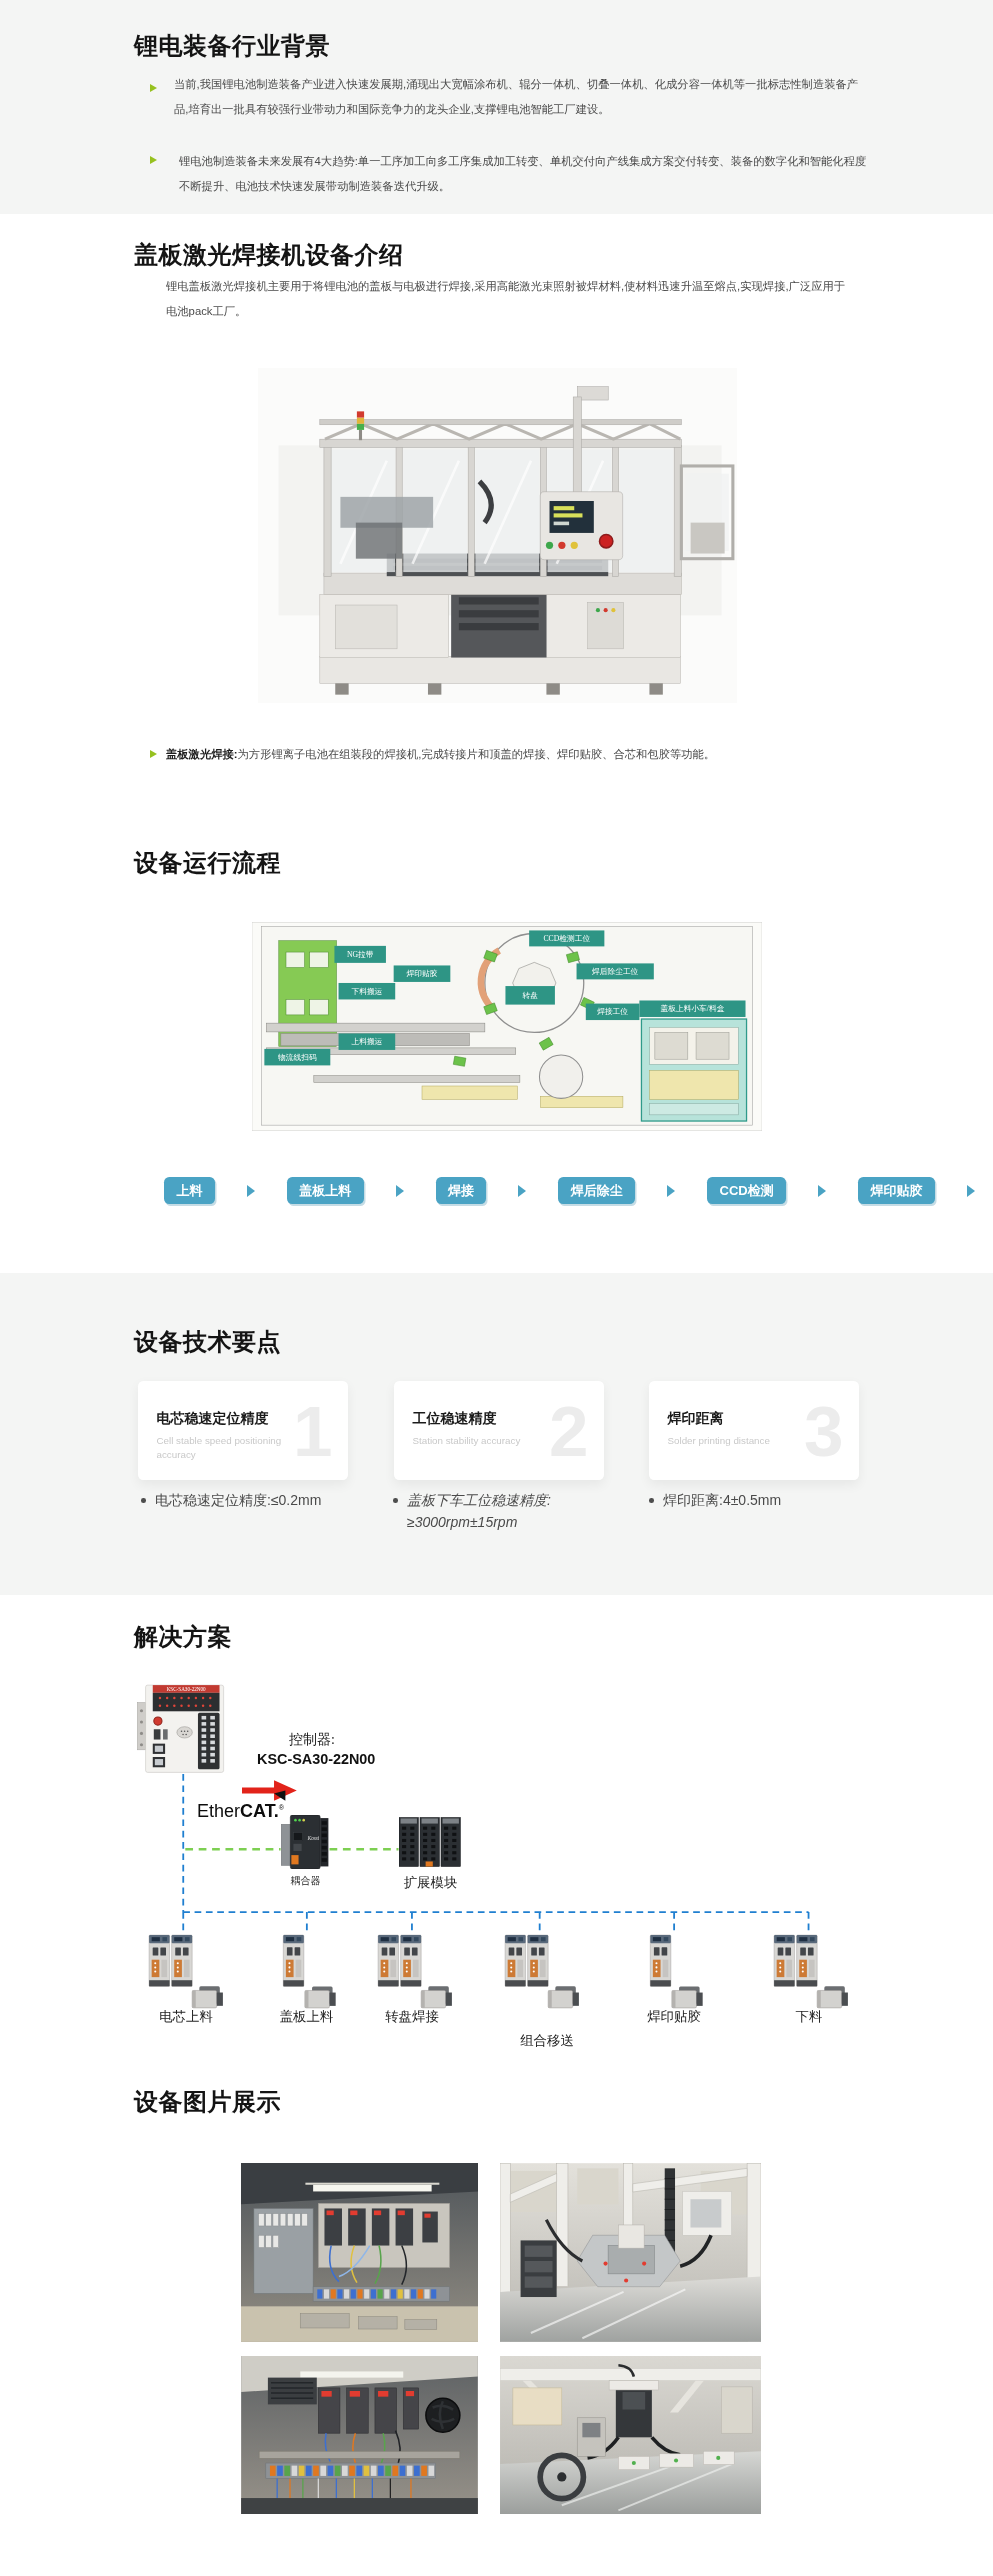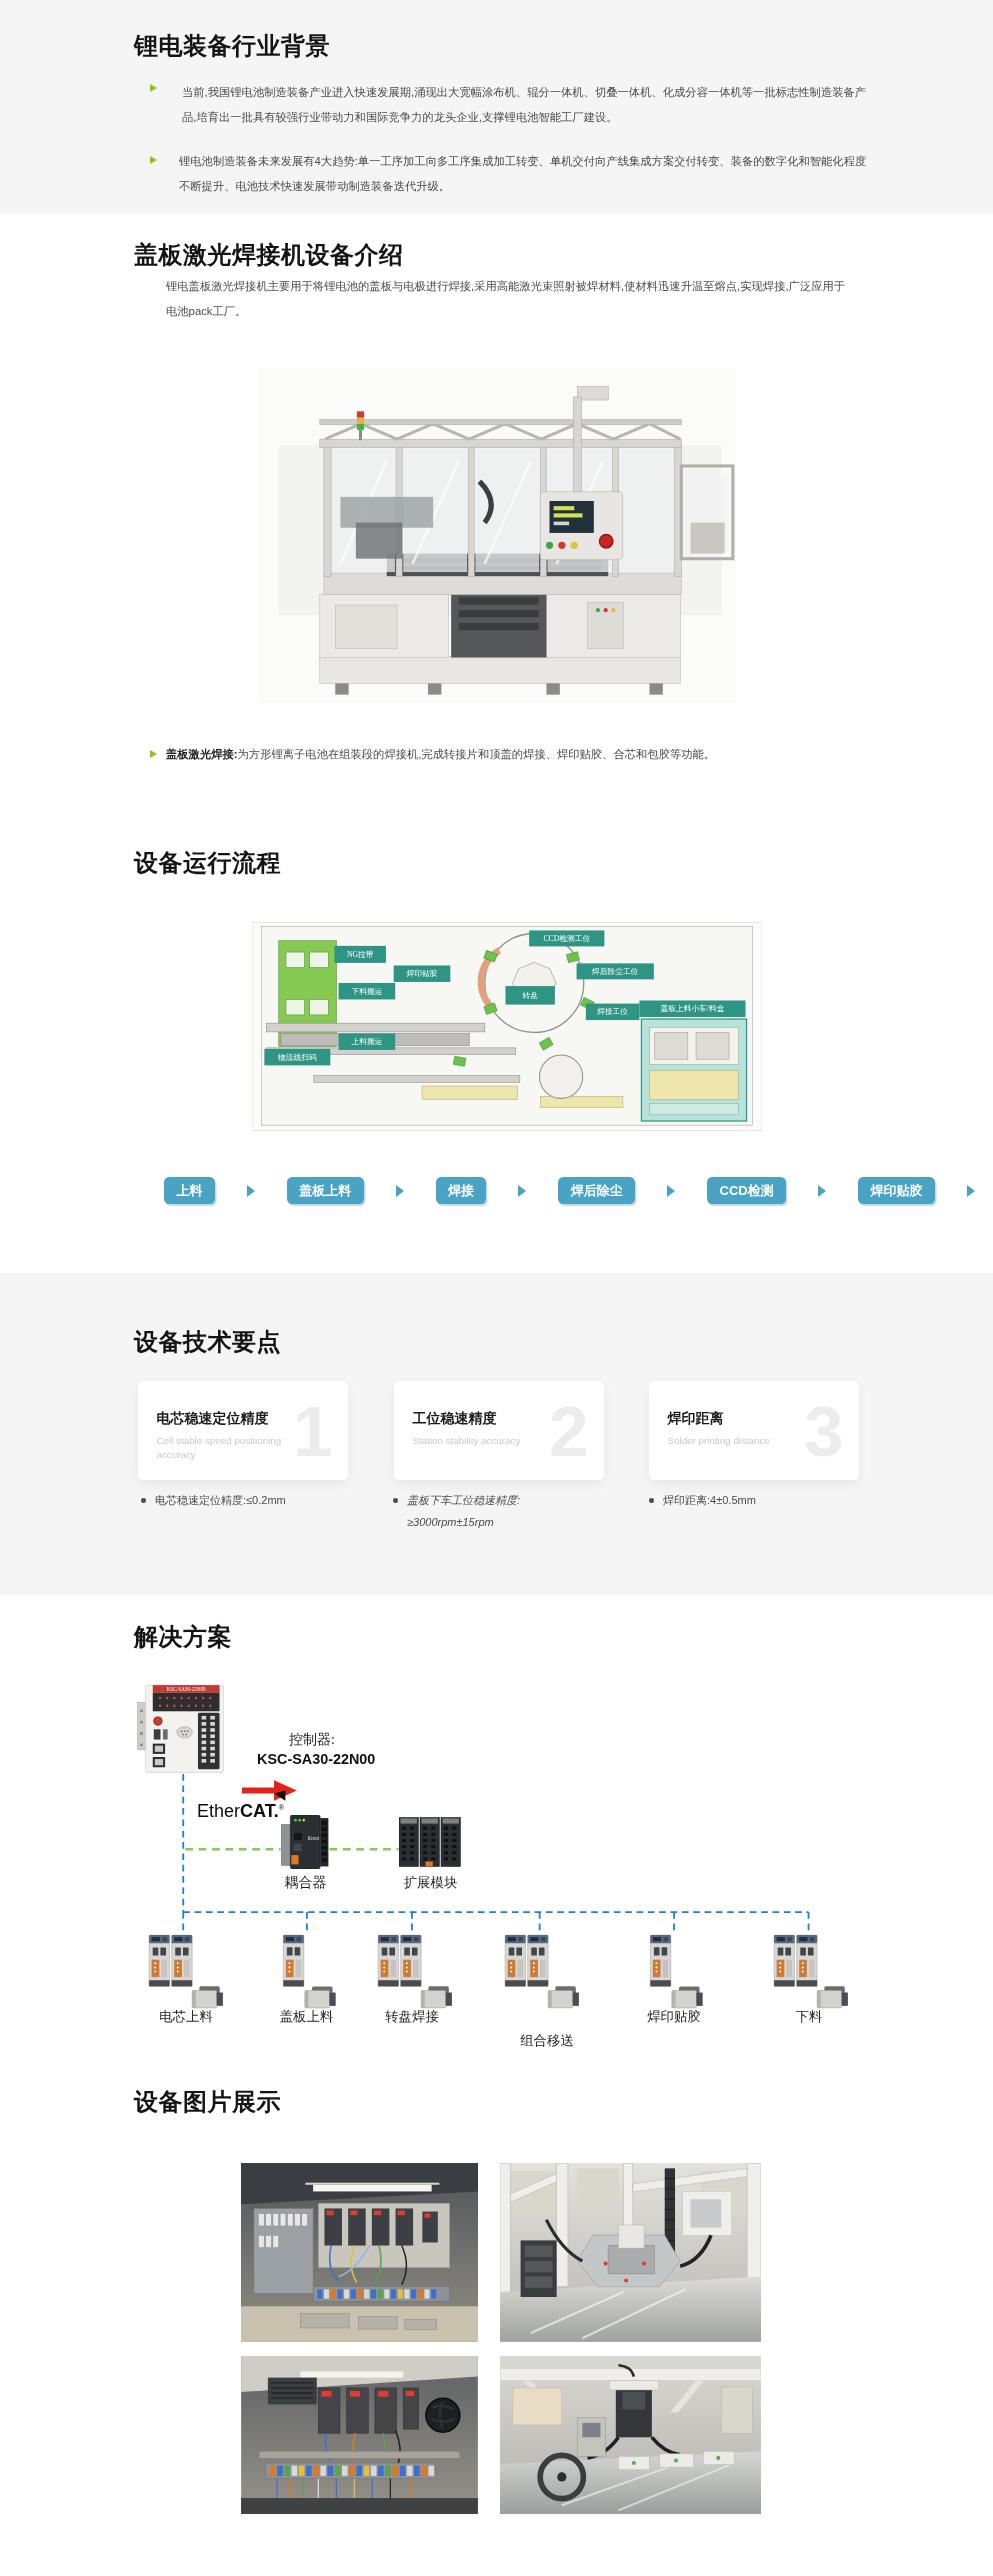--- a/index.html
+++ b/index.html
@@ -12,41 +12,41 @@
   .body-text{position:absolute;font-size:11.3px;line-height:25px;color:#4a4a4a;}
   .body-text b{color:#1f1f1f;}
   .chip-row{position:absolute;display:flex;align-items:center;gap:4.6px;}
   .chip{height:27px;line-height:27px;padding:0 12.4px;background:#4aa3c4;color:#fff;font-size:13px;font-weight:700;
         border-radius:5.2px;white-space:nowrap;box-shadow:1.5px 2.1px 0 rgba(64,140,170,.30);}
   .chip-arr{width:0;height:0;border-left:8.8px solid #4aa3c4;border-top:6.2px solid transparent;border-bottom:6.2px solid transparent;}
   .card{position:absolute;width:210px;height:99px;background:#fff;border-radius:5.2px;box-shadow:0 4.1px 11.3px rgba(0,0,0,.06);}
   .card-title{position:absolute;left:18.5px;top:29px;font-size:14px;font-weight:700;color:#1b1b1b;}
   .card-sub{position:absolute;left:18.5px;top:53px;width:135px;font-size:9.8px;line-height:14px;color:#c9c9c9;}
   .card-num{position:absolute;right:15.5px;top:50%;transform:translateY(-50%);font-size:71px;font-weight:700;color:#ececec;line-height:1;}
-  .note{position:absolute;font-size:11px;line-height:21.6px;color:#4a4a4a;}
+  .note{position:absolute;font-size:14px;line-height:21.6px;color:#4a4a4a;}
   .note::before{content:"";position:absolute;left:-14px;top:8.2px;width:4.6px;height:4.6px;border-radius:50%;background:#4d4d4d;}
   .note span{display:block;}
   .serif-label{position:absolute;font-family:"Liberation Serif","DejaVu Serif",serif;color:#1e1e1e;text-align:center;}
   .ctrl-label{position:absolute;font-family:"Liberation Serif","DejaVu Serif",serif;color:#1e1e1e;font-size:14px;}
   .ctrl-model{position:absolute;font-size:14.4px;font-weight:700;color:#111;}
   .ethercat{position:absolute;font-size:18px;color:#0d0d0d;}
   .ethercat .light{font-weight:400;} .ethercat .heavy{font-weight:800;} .ethercat sup{font-size:7.2px;}
   svg text{font-family:"Liberation Serif","DejaVu Serif",serif;}
 </style>
 </head>
 <body>
 
 <div id="page">
 
   <div class="gray-band" style="top:0;height:214px;"></div>
   <div class="gray-band" style="top:1273px;height:322px;"></div>
 
   <h2 class="sec-title" style="left:134px;top:32px;">锂电装备行业背景</h2>
   <span class="tri" style="left:150px;top:84px;"></span>
-  <p class="body-text" style="left:166px;top:64px;width:690px;margin:16px;">当前,我国锂电池制造装备产业进入快速发展期,涌现出大宽幅涂布机、辊分一体机、切叠一体机、化成分容一体机等一批标志性制造装备产品,培育出一批具有较强行业带动力和国际竞争力的龙头企业,支撑锂电池智能工厂建设。</p>
+  <p class="body-text" style="left:166px;top:64px;width:690px;margin:8px;">当前,我国锂电池制造装备产业进入快速发展期,涌现出大宽幅涂布机、辊分一体机、切叠一体机、化成分容一体机等一批标志性制造装备产品,培育出一批具有较强行业带动力和国际竞争力的龙头企业,支撑锂电池智能工厂建设。</p>
   <span class="tri" style="left:150px;top:156px;"></span>
   <p class="body-text" style="left:166px;top:136px;width:690px;margin:13px;">锂电池制造装备未来发展有4大趋势:单一工序加工向多工序集成加工转变、单机交付向产线集成方案交付转变、装备的数字化和智能化程度不断提升、电池技术快速发展带动制造装备迭代升级。</p>
 
   <h2 class="sec-title" style="left:134px;top:241px;">盖板激光焊接机设备介绍</h2>
   <p class="body-text" style="left:166px;top:274px;width:690px;margin:0;">锂电盖板激光焊接机主要用于将锂电池的盖板与电极进行焊接,采用高能激光束照射被焊材料,使材料迅速升温至熔点,实现焊接,广泛应用于电池pack工厂。</p>
 
   <svg class="abs" style="left:258px;top:368px;" width="479" height="335" viewBox="0 0 930 650">
     <rect x="0" y="0" width="930" height="650" fill="#fbfbfa"></rect>
     <rect x="40" y="150" width="860" height="330" fill="#f3f3f1"></rect>
 
@@ -347,21 +347,21 @@
         <rect x="79" y="84" width="10" height="7"></rect>
       </g>
     <circle cx="28" cy="10" r="2.5" fill="#51d24e"></circle>
       <circle cx="36" cy="10" r="2.5" fill="#51d24e"></circle>
       <circle cx="44" cy="10" r="2.5" fill="#d2cf4e"></circle>
     <rect x="24" y="34" width="18" height="16" fill="#15181b" stroke="#3c4044"></rect>
     <text x="52" y="48" font-size="10" fill="#e8e8e8" font-style="italic" font-family="Liberation Sans,sans-serif">Kossi</text>
     <rect x="20" y="78" width="14" height="18" fill="#e07820"></rect>
     <rect x="24" y="56" width="16" height="14" fill="#43474b"></rect>
   </svg>
-  <div class="serif-label" style="left:281px;top:1874px;width:49px;font-size:14px;">耦合器</div>
+  <div class="serif-label" style="left:281px;top:1874px;width:49px;font-size:10px;">耦合器</div>
 
   <svg class="abs" style="left:399px;top:1816px;" width="64" height="52" viewBox="0 0 125 100">
     <g>
       <rect x="0" y="2" width="38" height="96" fill="#2b2f33" stroke="#17191c"></rect>
       <rect x="41" y="2" width="38" height="96" fill="#2b2f33" stroke="#17191c"></rect>
       <rect x="82" y="2" width="38" height="96" fill="#2b2f33" stroke="#17191c"></rect>
     </g>
     <g fill="#7d8287">
         <rect x="3" y="4" width="32" height="10"></rect>
         <rect x="44" y="4" width="32" height="10"></rect>

